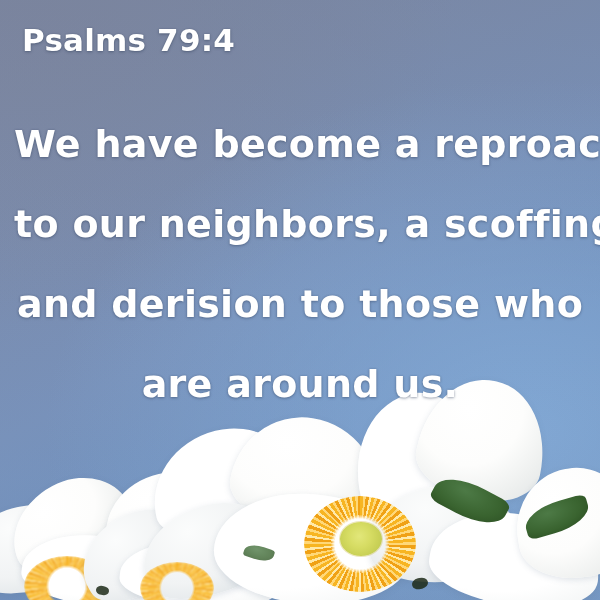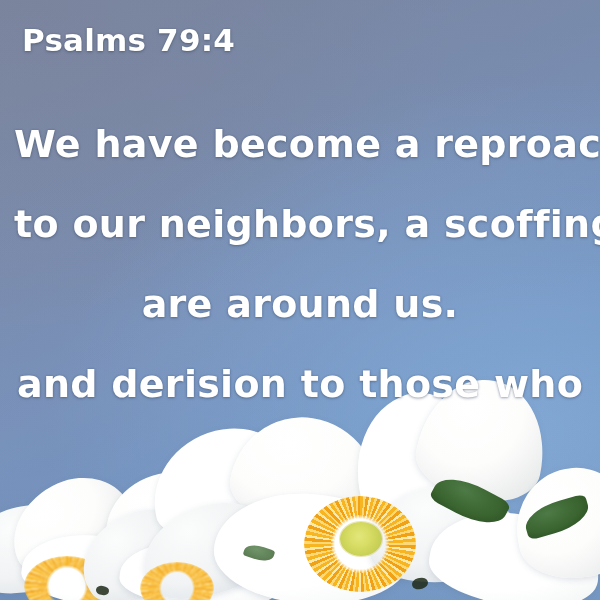--- a/index.html
+++ b/index.html
@@ -159,17 +159,17 @@
 
     <div class="dark-fleck" style="left:412px; top:168px; width:16px; height:11px; transform:rotate(-14deg);"></div>
     <div class="dark-fleck" style="left:96px; top:176px; width:13px; height:9px; transform:rotate(10deg);"></div>
   </div>
 
   <div class="reference">Psalms 79:4</div>
 
   <div class="verse-block">
     <div class="verse-line">We have become a reproach</div>
     <div class="verse-line">to our neighbors, a scoffing</div>
+    <div class="verse-line">and derision to those who</div>
     <div class="verse-line">are around us.</div>
-    <div class="verse-line">and derision to those who</div>
   </div>
 
 </div>
 
 </body></html>

